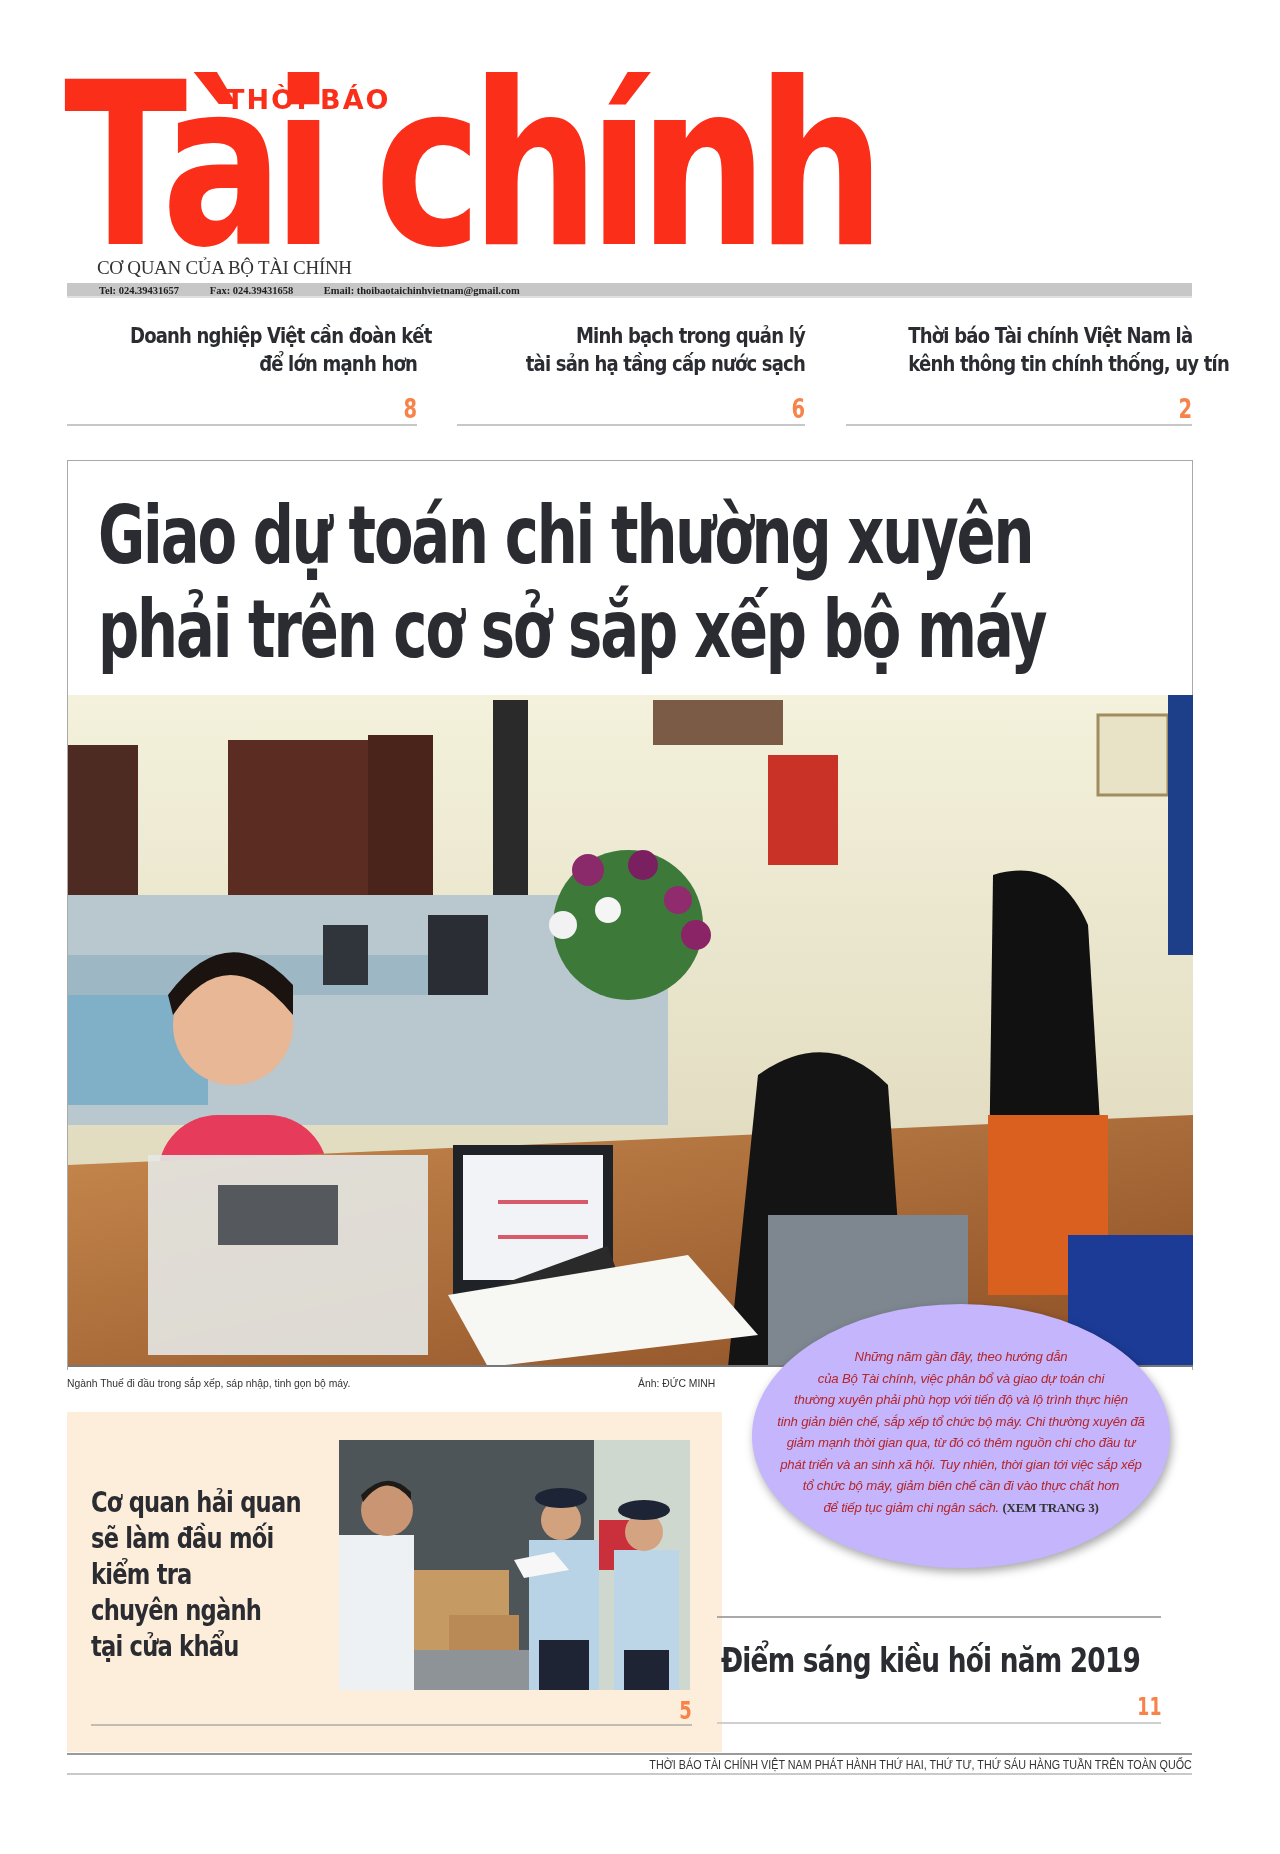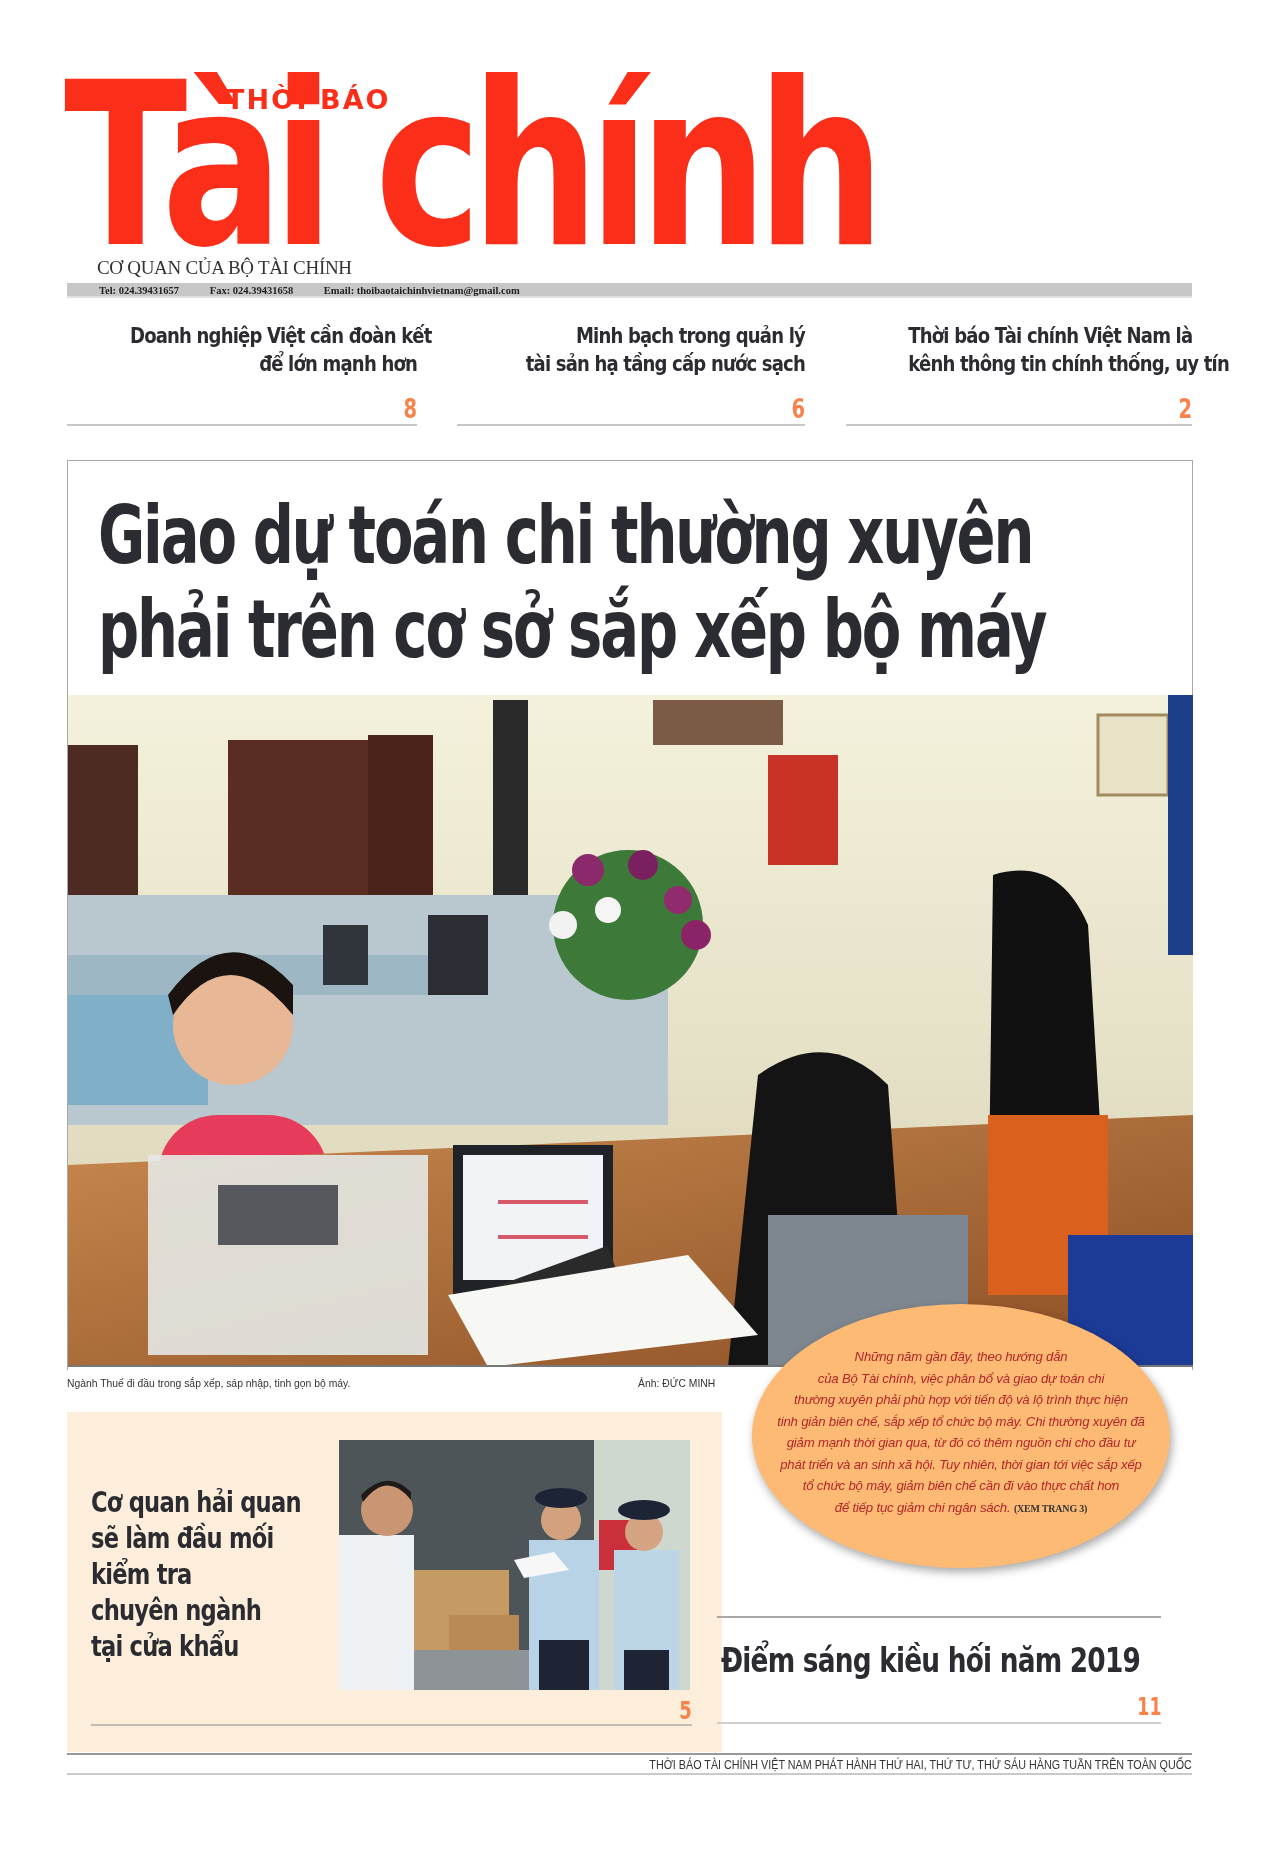--- a/index.html
+++ b/index.html
@@ -27,23 +27,23 @@
   .teaser-title { font-family: "DejaVu Sans", sans-serif; font-weight: bold; font-size: 22px; line-height: 28px; color: #2b2c31; letter-spacing: -1px; transform: scaleX(0.82); transform-origin: right top; white-space: nowrap; }
   .teaser-page { position: absolute; right: 0; bottom: 2px; font-family: "DejaVu Sans", sans-serif; font-weight: bold; font-size: 26px; line-height: 26px; color: #f8834a; transform: scaleX(0.75); transform-origin: right bottom; }
 
   
   .main-box { left: 67px; top: 460px; width: 1126px; height: 910px; border: 1px solid #a9a9a9; border-bottom: none; }
   .main-headline { position: absolute; left: 30px; top: 28px; font-family: "DejaVu Sans", sans-serif; font-weight: bold; font-size: 80px; line-height: 94px; color: #2b2c31; letter-spacing: -3px; transform: scaleX(0.72); transform-origin: left top; white-space: nowrap; }
   .main-photo { position: absolute; left: 0; top: 234px; width: 1125px; height: 672px; overflow: hidden; border-bottom: 2px solid #777; }
   .photo-caption { left: 67px; top: 1377px; font-family: "Liberation Sans", sans-serif; font-size: 11.5px; color: #333; transform: scaleX(0.9); transform-origin: left top; white-space: nowrap; }
   .photo-credit { left: 638px; top: 1377px; font-size: 11.5px; color: #333; transform: scaleX(0.9); transform-origin: left top; white-space: nowrap; }
 
-  .summary-ellipse { left: 752px; top: 1304px; width: 418px; height: 264px; border-radius: 50%; background: #fdba74; box-shadow: 2px 4px 10px rgba(0,0,0,0.35); padding: 42px 18px 0 18px; text-align: center; }
+  .summary-ellipse { left: 752px; top: 1304px; width: 418px; height: 264px; border-radius: 50%; background: #c4b5fd; box-shadow: 2px 4px 10px rgba(0,0,0,0.35); padding: 42px 18px 0 18px; text-align: center; }
   .summary-text { font-family: "Liberation Sans", sans-serif; font-style: italic; font-size: 13.2px; line-height: 21.5px; color: #b4262a; letter-spacing: -0.2px; }
-  .summary-ref { font-family: "Liberation Serif", serif; font-style: normal; font-weight: bold; color: #333; font-size: 10px; }
+  .summary-ref { font-family: "Liberation Serif", serif; font-style: normal; font-weight: bold; color: #333; font-size: 13px; }
 
   
   .customs-box { left: 67px; top: 1412px; width: 655px; height: 340px; background: #fdeedb; padding-left: 32px; }
   .customs-title { position: absolute; left: 24px; top: 72px; font-family: "DejaVu Sans", sans-serif; font-weight: bold; font-size: 29px; line-height: 36px; color: #2b2c31; letter-spacing: -1px; transform: scaleX(0.78); transform-origin: left top; white-space: nowrap; }
   .customs-photo { position: absolute; left: 272px; top: 28px; width: 351px; height: 250px; overflow: hidden; }
   .customs-page { position: absolute; right: 30px; top: 287px; font-family: "DejaVu Sans", sans-serif; font-weight: bold; font-size: 24px; line-height: 24px; color: #f8834a; transform: scaleX(0.75); transform-origin: right top; }
   .customs-line { position: absolute; left: 24px; right: 30px; top: 312px; height: 2px; background: #c2bdb3; }
 
   
   .remit-box { left: 717px; top: 1616px; width: 444px; height: 108px; border-top: 2px solid #a9a9a9; border-bottom: 2px solid #cfcfcf; }

